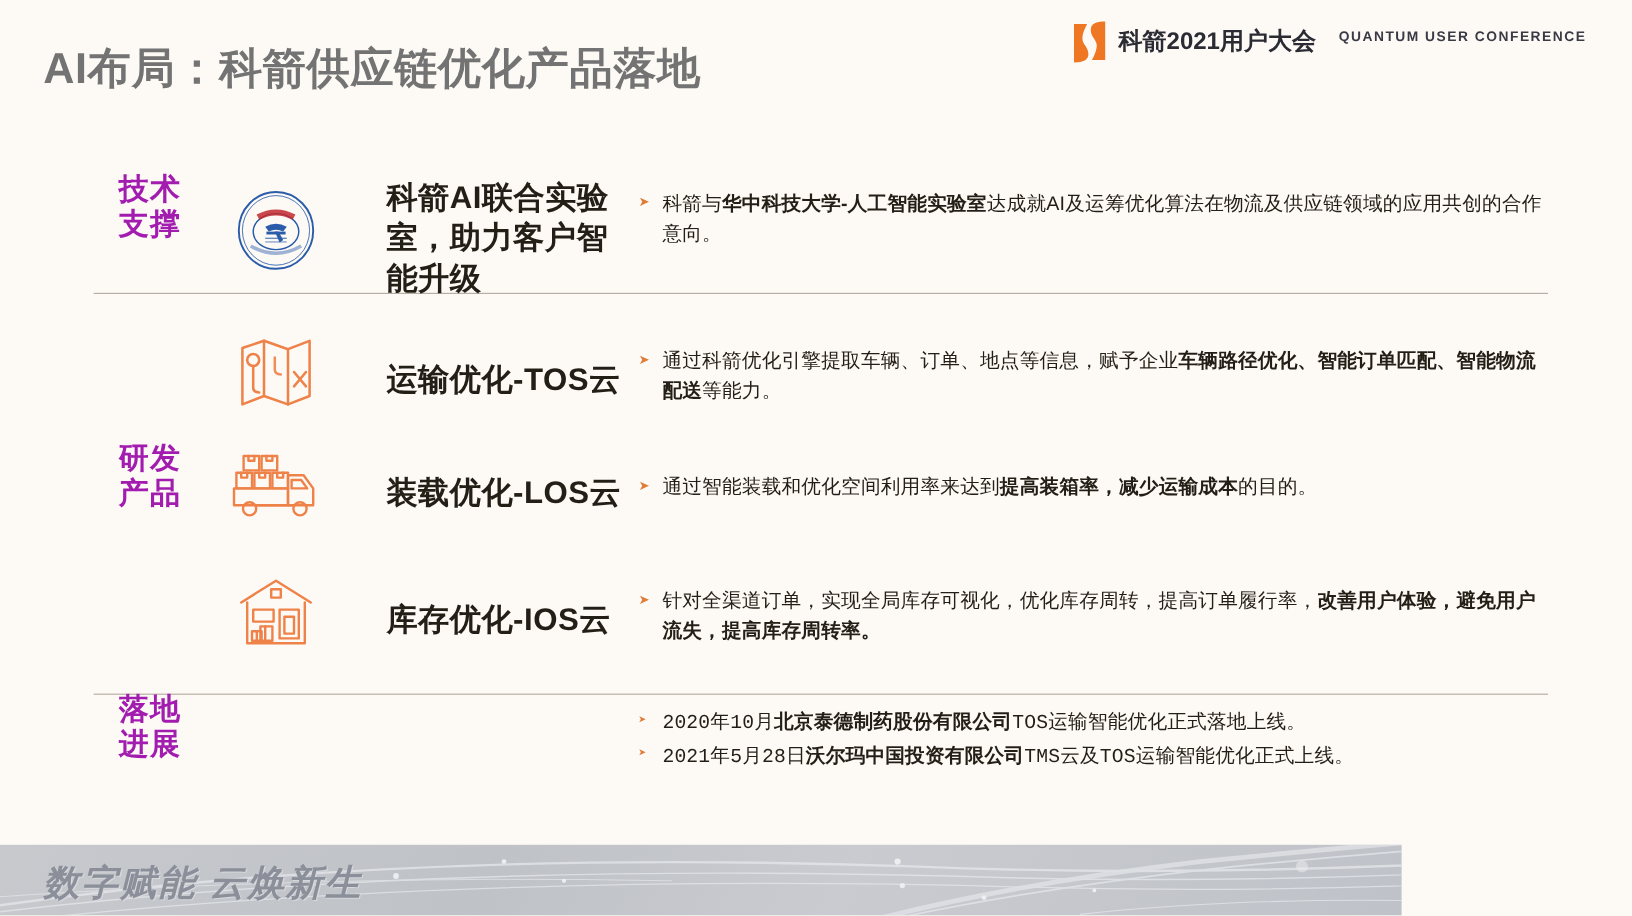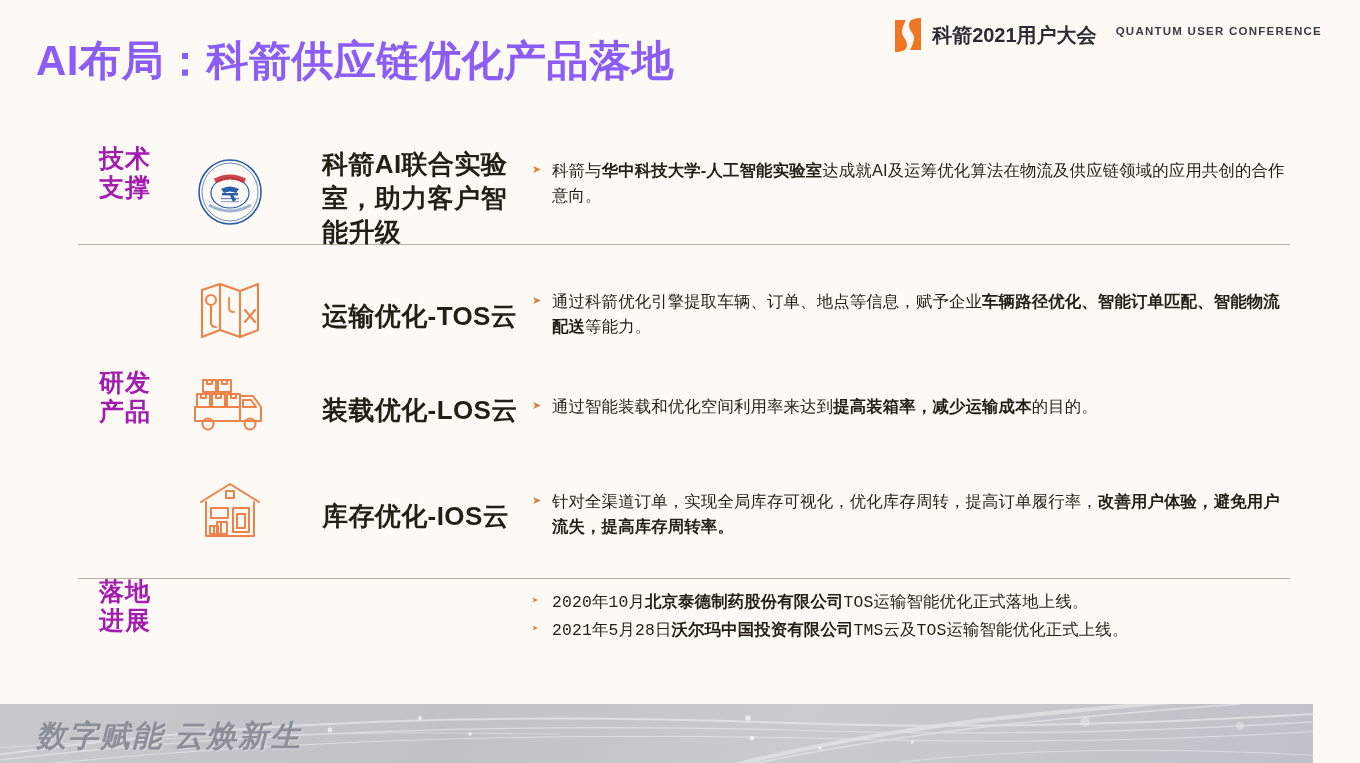--- a/index.html
+++ b/index.html
@@ -10,21 +10,21 @@
     position:relative;
     overflow:hidden;
   }
 
   
   .slide-header{
     position:absolute; left:0; top:0; width:1360px; height:100px;
   }
   .page-title{
     position:absolute; left:36px; top:33px;
-    font-size:42px; font-weight:bold; color:#8b5cf6;
+    font-size:36px; font-weight:bold; color:#737373;
     letter-spacing:0.5px; white-space:nowrap;
   }
   .brand-logo{
     position:absolute; right:38px; top:16px;
     display:flex; align-items:center; gap:9px;
   }
   .brand-mark{ width:30px; height:38px; position:relative; flex:none; }
   .brand-text{ display:flex; gap:19px;}
   .brand-cn{ font-size:20px; font-weight:bold; color:#2b2b33; letter-spacing:0px; line-height:1.05;}
   .brand-en{ font-size:11.5px; font-weight:bold; color:#3a3a45; letter-spacing:1.25px; line-height:1.05;}
@@ -94,21 +94,21 @@
   
   .logo-tide{ position:absolute; left:176px; top:606px; width:196px; height:52px;}
   .logo-wal { position:absolute; left:392px; top:610px; width:104px; height:46px;}
 
   .wal-top{ display:flex; align-items:flex-start; }
   .wal-word{ font-size:18px; font-weight:bold; color:#0071ce; letter-spacing:-0.4px; line-height:1;}
   .wal-cn{ font-size:15px; font-weight:bold; color:#4aa3e0; letter-spacing:4px; line-height:1.25; margin-top:2px;}
 
   
   .footer{
-    position:absolute; left:0; top:704px; width:1313px; height:59px;
+    position:absolute; left:0; top:704px; width:1168px; height:59px;
     background:linear-gradient(115deg,#c7c9cd 0%,#bfc2c7 35%,#c9cbd0 60%,#bfc2c8 100%);
     overflow:hidden;
   }
   .footer-slogan{
     position:absolute; left:36px; top:12px;
     font-size:30px; font-weight:bold; font-style:italic;
     color:#8b8f99; letter-spacing:2px;
     text-shadow:1px 1px 0 #d6d8dc;
     white-space:nowrap;
   }

